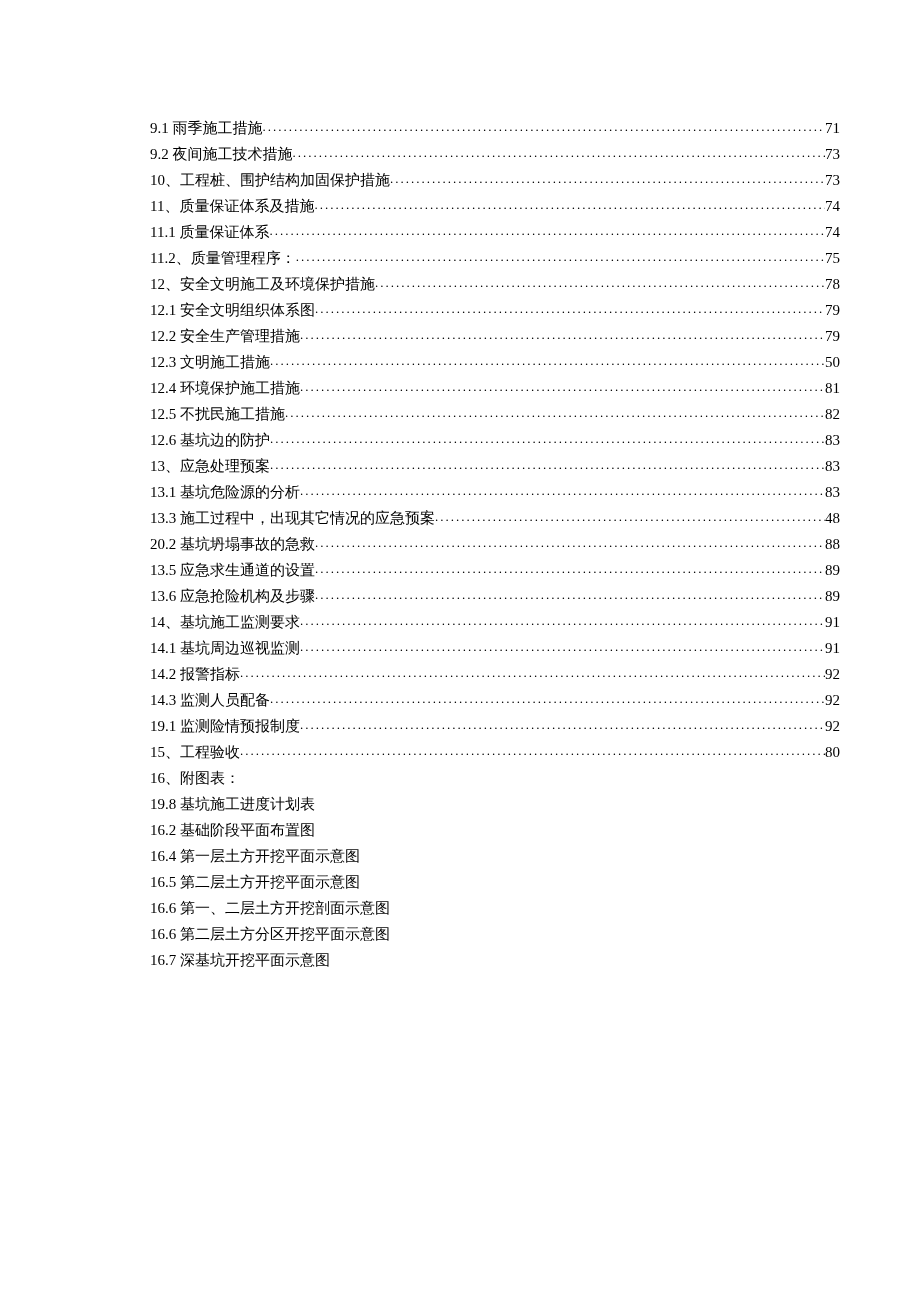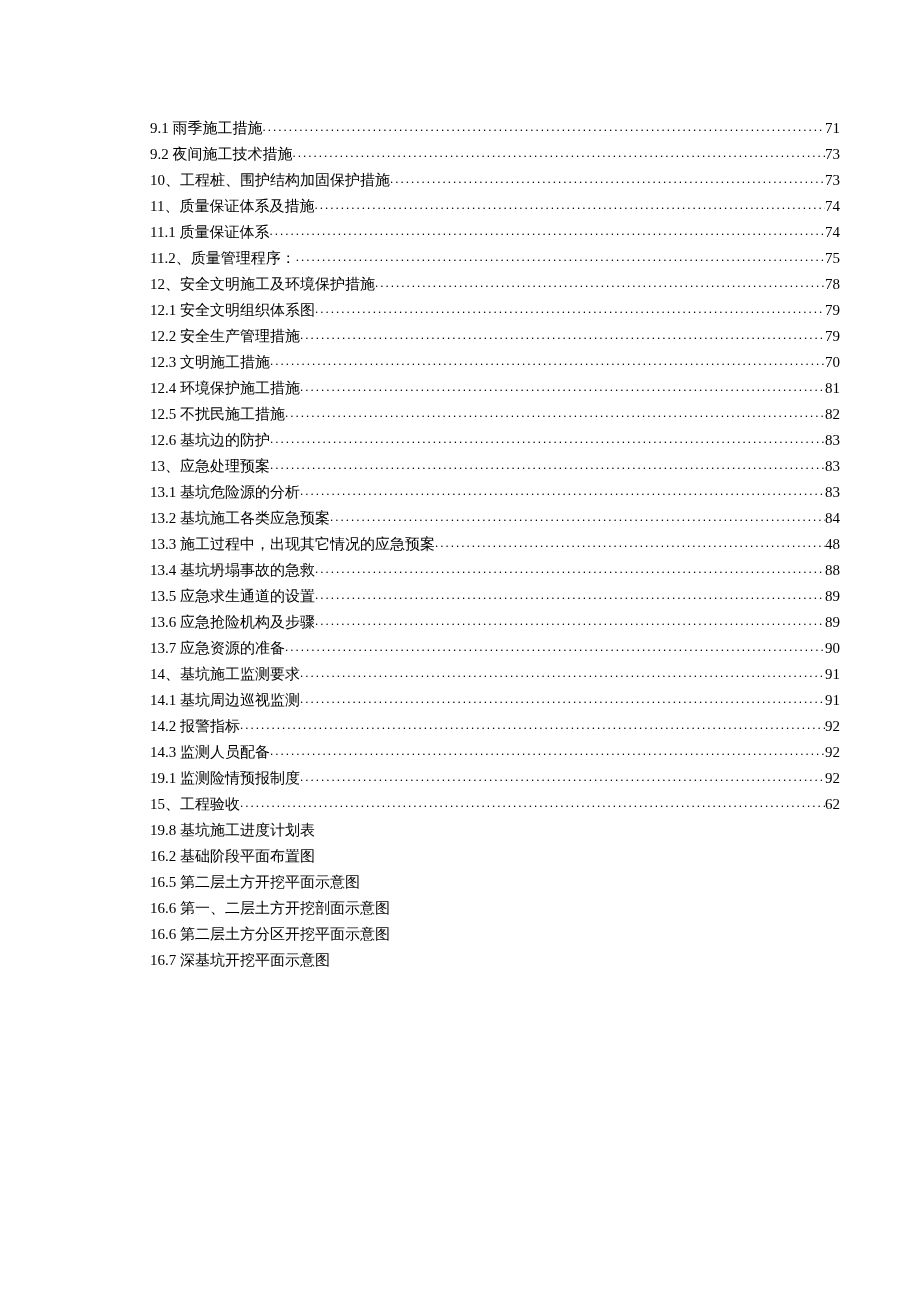--- a/index.html
+++ b/index.html
@@ -94,21 +94,21 @@
         <span class="toc-page">79</span>
       </div>
       <div class="toc-row">
         <span class="toc-label">12.2 安全生产管理措施</span>
         <span class="toc-dots"></span>
         <span class="toc-page">79</span>
       </div>
       <div class="toc-row">
         <span class="toc-label">12.3 文明施工措施</span>
         <span class="toc-dots"></span>
-        <span class="toc-page">70</span>
+        <span class="toc-page">50</span>
       </div>
       <div class="toc-row">
         <span class="toc-label">12.4  环境保护施工措施</span>
         <span class="toc-dots"></span>
         <span class="toc-page">81</span>
       </div>
       <div class="toc-row">
         <span class="toc-label">12.5 不扰民施工措施</span>
         <span class="toc-dots"></span>
         <span class="toc-page">82</span>
@@ -122,48 +122,38 @@
         <span class="toc-label">13、应急处理预案</span>
         <span class="toc-dots"></span>
         <span class="toc-page">83</span>
       </div>
       <div class="toc-row">
         <span class="toc-label">13.1  基坑危险源的分析</span>
         <span class="toc-dots"></span>
         <span class="toc-page">83</span>
       </div>
       <div class="toc-row">
-        <span class="toc-label">13.2  基坑施工各类应急预案</span>
-        <span class="toc-dots"></span>
-        <span class="toc-page">84</span>
-      </div>
-      <div class="toc-row">
         <span class="toc-label">13.3  施工过程中，出现其它情况的应急预案</span>
         <span class="toc-dots"></span>
         <span class="toc-page">48</span>
       </div>
       <div class="toc-row">
-        <span class="toc-label">13.4  基坑坍塌事故的急救</span>
+        <span class="toc-label">20.2  基坑坍塌事故的急救</span>
         <span class="toc-dots"></span>
         <span class="toc-page">88</span>
       </div>
       <div class="toc-row">
         <span class="toc-label">13.5  应急求生通道的设置</span>
         <span class="toc-dots"></span>
         <span class="toc-page">89</span>
       </div>
       <div class="toc-row">
         <span class="toc-label">13.6  应急抢险机构及步骤</span>
         <span class="toc-dots"></span>
         <span class="toc-page">89</span>
-      </div>
-      <div class="toc-row">
-        <span class="toc-label">13.7 应急资源的准备</span>
-        <span class="toc-dots"></span>
-        <span class="toc-page">90</span>
       </div>
       <div class="toc-row">
         <span class="toc-label">14、基坑施工监测要求</span>
         <span class="toc-dots"></span>
         <span class="toc-page">91</span>
       </div>
       <div class="toc-row">
         <span class="toc-label">14.1 基坑周边巡视监测</span>
         <span class="toc-dots"></span>
         <span class="toc-page">91</span>
@@ -179,24 +169,26 @@
         <span class="toc-page">92</span>
       </div>
       <div class="toc-row">
         <span class="toc-label">19.1 监测险情预报制度</span>
         <span class="toc-dots"></span>
         <span class="toc-page">92</span>
       </div>
       <div class="toc-row">
         <span class="toc-label">15、工程验收</span>
         <span class="toc-dots"></span>
-        <span class="toc-page">62</span>
+        <span class="toc-page">80</span>
       </div>
     </div>
   <div id="plain-list">
+      <div class="plain-row">16、附图表：</div>
       <div class="plain-row">19.8 基坑施工进度计划表</div>
       <div class="plain-row">16.2 基础阶段平面布置图</div>
+      <div class="plain-row">16.4 第一层土方开挖平面示意图</div>
       <div class="plain-row">16.5 第二层土方开挖平面示意图</div>
       <div class="plain-row">16.6 第一、二层土方开挖剖面示意图</div>
       <div class="plain-row">16.6 第二层土方分区开挖平面示意图</div>
       <div class="plain-row">16.7 深基坑开挖平面示意图</div>
     </div>
 </div>
 
 </body></html>

